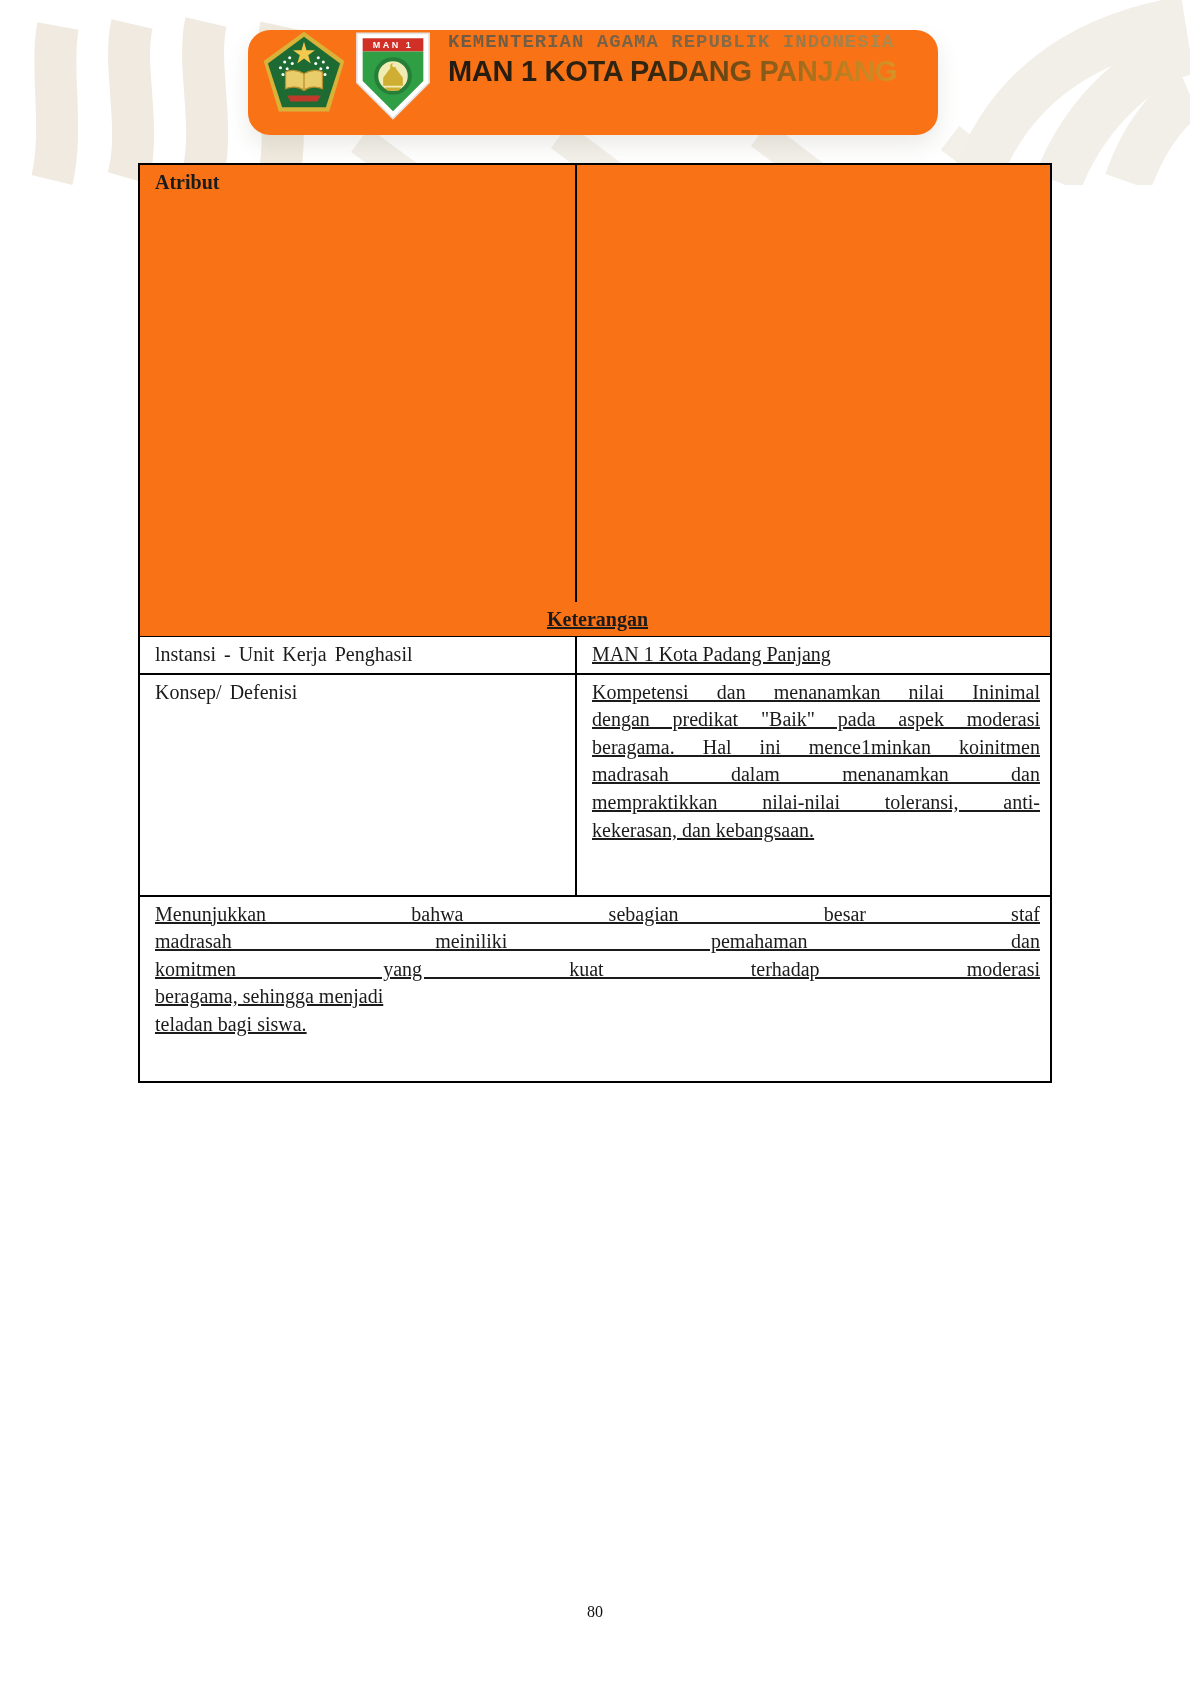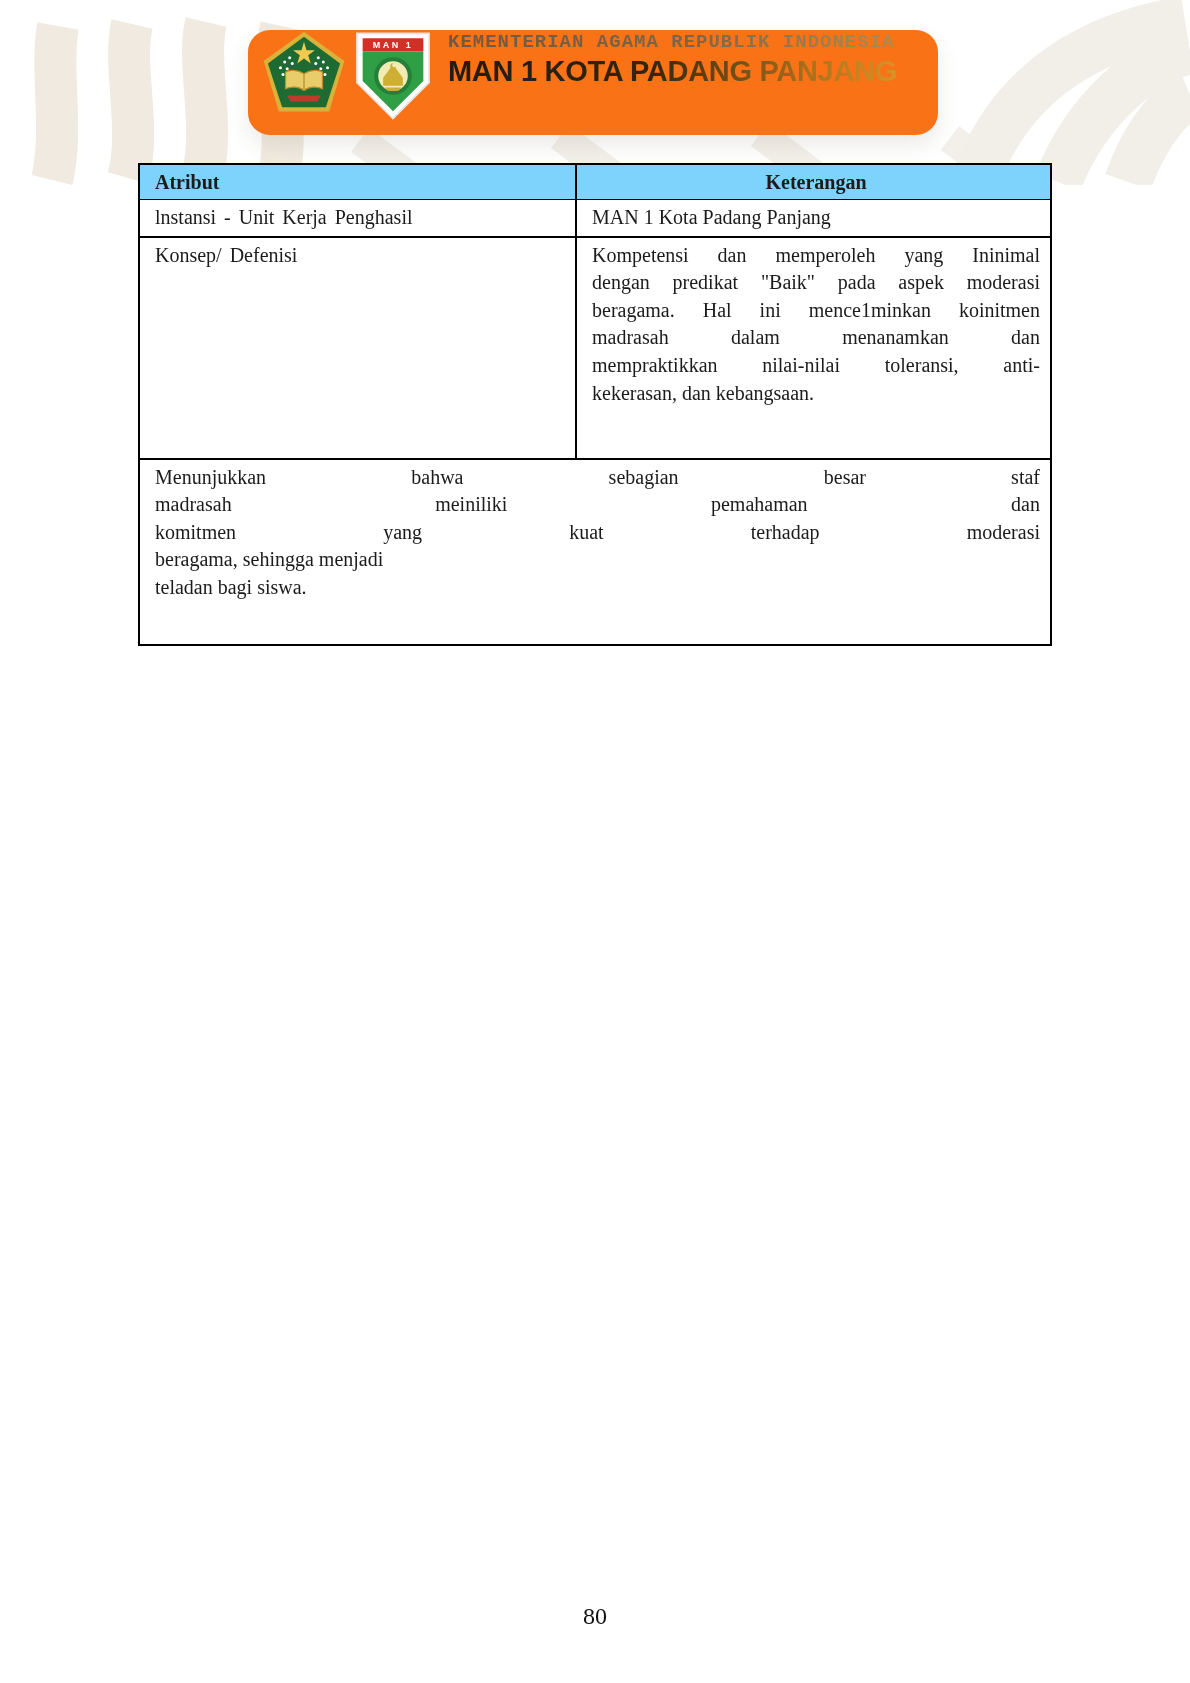--- a/index.html
+++ b/index.html
@@ -44,36 +44,36 @@
   .trow { display:flex; align-items:stretch; }
   .trow.b1 { border-top:1px solid #000; }
   .trow.b2 { border-top:2px solid #000; }
   .tc-a {
     width:437px; flex:0 0 437px; border-right:2px solid #000;
     padding:4px 12px 4px 15px; box-sizing:border-box;
     font-size:20px; line-height:27.6px; word-spacing:3px;
   }
   .tc-k {
     flex:1 1 auto; padding:4px 10px 4px 15px; box-sizing:border-box;
-    font-size:20px; line-height:27.6px;
+    font-size:20px; line-height:27.6px;text-decoration:underline;
   }
-  .thead { background:#7dd3fc; }
+  .thead { background:#f97316;flex-direction:column; }
   .thead .tc-a { font-weight:700; padding-top:3px; padding-bottom:3px; line-height:28px; }
   .thead .tc-k { font-weight:700; text-align:center; padding-top:3px; padding-bottom:3px; line-height:28px; }
   .r1 { min-height:32px; }
   .r2 { min-height:114px; }
   .r3 { min-height:220px; }
   .r4 { min-height:184px; }
   .tline { width:100%; }
   .tline.just { text-align:justify; text-align-last:justify; }
   .tline.noj { text-align:left; }
   
   .pagenum {
     position:absolute; top:1603px; left:0; width:1190px;
-    text-align:center; font-size:24px; color:#111;
+    text-align:center; font-size:16px; color:#111;
   }
 </style>
 </head>
 <body>
 
 <div class="page">
 
   <svg class="wm" viewBox="0 0 1190 185" aria-hidden="true">
     <g fill="none" stroke="#f0eae0" stroke-width="42">
       <path d="M58,26 C50,70 64,130 52,180"></path>
@@ -147,21 +147,21 @@
       <div class="tc-a">lnstansi - Unit Kerja Penghasil</div>
       <div class="tc-k">
           <div class="tline noj">MAN 1 Kota Padang Panjang</div>
         </div>
     </div>
 
 
     <div class="trow b2 r3">
       <div class="tc-a">Konsep/ Defenisi</div>
       <div class="tc-k">
-          <div class="tline just">Kompetensi dan memperoleh yang Ininimal</div>
+          <div class="tline just">Kompetensi dan menanamkan nilai Ininimal</div>
           <div class="tline just">dengan predikat "Baik" pada aspek moderasi</div>
           <div class="tline just">beragama. Hal ini mence1minkan koinitmen</div>
           <div class="tline just">madrasah dalam menanamkan dan</div>
           <div class="tline just">mempraktikkan nilai-nilai toleransi, anti-</div>
           <div class="tline noj">kekerasan, dan kebangsaan.</div>
         </div>
     </div>
 
     <div class="trow b2 r4">
       <div class="tc-k">

